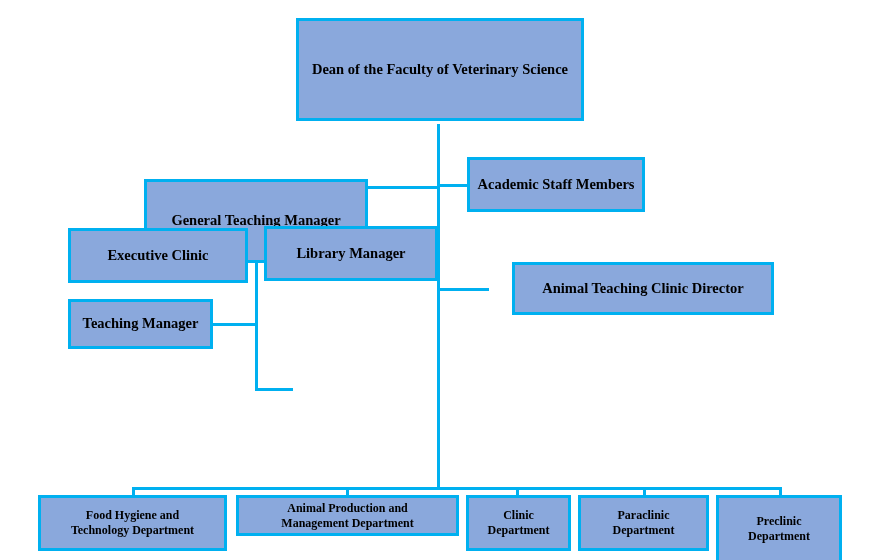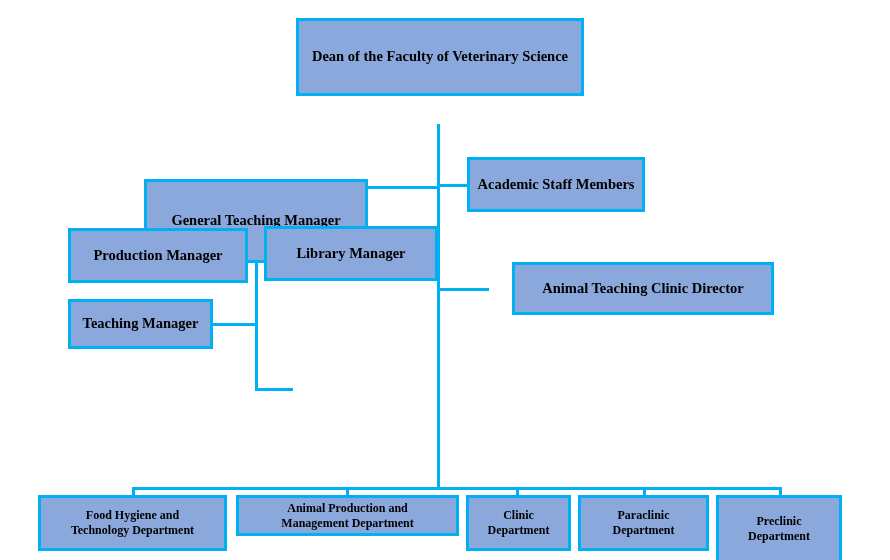--- a/index.html
+++ b/index.html
@@ -68,27 +68,27 @@
   <div class="connector h" style="left:255px; top:388px; width:38px;"></div>
 
   <div class="connector h" style="left:132px; top:487px; width:650px;"></div>
 
   <div class="connector v" style="left:132px; top:487px; height:12px;"></div>
   <div class="connector v" style="left:346px; top:487px; height:12px;"></div>
   <div class="connector v" style="left:516px; top:487px; height:12px;"></div>
   <div class="connector v" style="left:643px; top:487px; height:12px;"></div>
   <div class="connector v" style="left:779px; top:487px; height:12px;"></div>
 
-  <div class="node" style="left:296px; top:18px; width:288px; height:78px;">Dean of the Faculty of Veterinary Science</div>
+  <div class="node" style="left:296px; top:18px; width:288px; height:103px;">Dean of the Faculty of Veterinary Science</div>
 
   <div class="node" style="left:144px; top:131px; width:224px; height:84px;margin-top:48px;">General Teaching Manager</div>
 
   <div class="node" style="left:467px; top:157px; width:178px; height:55px;">Academic Staff Members</div>
 
-  <div class="node" style="left:68px; top:228px; width:180px; height:55px;">Production Manager</div>
+  <div class="node" style="left:68px; top:228px; width:180px; height:55px;">Executive Clinic</div>
 
   <div class="node" style="left:264px; top:226px; width:174px; height:55px;">Library Manager</div>
 
   <div class="node" style="left:68px; top:299px; width:145px; height:50px;">Teaching Manager</div>
 
   <div class="node" style="left:488px; top:262px; width:262px; height:53px;margin-left:24px;">Animal Teaching Clinic Director</div>
 
 
   <div class="node small" style="left:38px; top:495px; width:189px; height:56px;">Food Hygiene and
 Technology Department</div>

